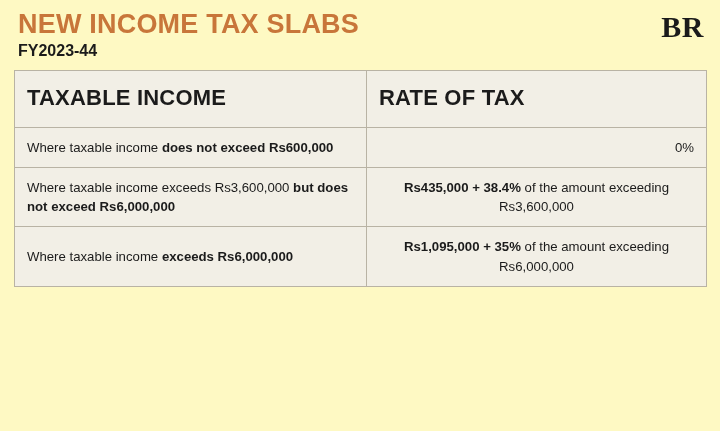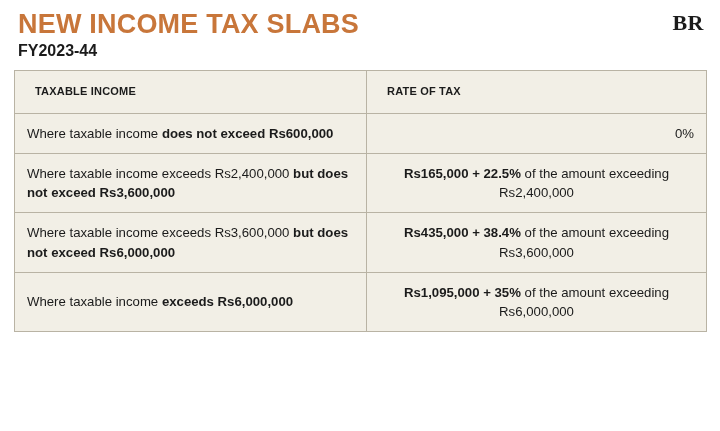--- a/index.html
+++ b/index.html
@@ -10,21 +10,21 @@
     width: 720px;
     height: 431px;
     background: #f2efe6;
     font-family: "Liberation Sans", sans-serif;
     overflow: hidden;
   }
   .page {
     position: relative;
     width: 720px;
     height: 431px;
-    background: #ffffff;
+    background: #fef9c3;
     box-sizing: border-box;
     padding: 10px 14px 0 14px;
   }
   .header {
     display: flex;
     align-items: flex-start;
     justify-content: space-between;
     padding: 0 2px 0 4px;
   }
   .header-left {
@@ -41,21 +41,21 @@
   }
   .subtitle {
     font-size: 16px;
     font-weight: bold;
     color: #1b1b1b;
     margin-top: 4px;
     line-height: 1.1;
   }
   .logo {
     font-family: "Liberation Serif", serif;
-    font-size: 22px;
+    font-size: 30px;
     font-weight: bold;
     color: #1b1b1b;
     letter-spacing: 0.5px;
     line-height: 1;
     padding-top: 2px;
   }
   .table {
     margin-top: 10px;
     border: 1px solid #b9b3a4;
     border-collapse: collapse;
@@ -64,25 +64,25 @@
     background: #f2efe6;
   }
   .table td, .table th {
     border: 1px solid #b9b3a4;
     vertical-align: middle;
     box-sizing: border-box;
   }
   .col-a { width: 352px; }
   .col-b { width: 340px; }
   .head-cell {
-    font-size: 11px;
+    font-size: 22px;
     font-weight: bold;
     color: #1b1b1b;
     text-align: left;
-    padding: 14px 12px 16px 20px;
+    padding: 14px 12px 16px 12px;
     letter-spacing: 0.2px;
   }
   .cell-left {
     font-size: 13.2px;
     color: #1b1b1b;
     text-align: left;
     padding: 10px 12px;
     line-height: 1.45;
   }
   .cell-right {
@@ -122,24 +122,20 @@
         <th class="head-cell">TAXABLE INCOME</th>
         <th class="head-cell">RATE OF TAX</th>
       </tr>
     </thead>
     <tbody id="table-body">
         <tr>
           <td class="cell-left"><span>Where taxable income </span><b>does not exceed Rs600,000</b></td>
           <td class="cell-right right-align"><span>0%</span></td>
         </tr>
         <tr>
-          <td class="cell-left"><span>Where taxable income exceeds Rs2,400,000 </span><b>but does not exceed Rs3,600,000</b></td>
-          <td class="cell-right"><b>Rs165,000 + 22.5% </b><span>of the amount exceeding</span><br><span>Rs2,400,000</span></td>
-        </tr>
-        <tr>
           <td class="cell-left"><span>Where taxable income exceeds Rs3,600,000 </span><b>but does not exceed Rs6,000,000</b></td>
           <td class="cell-right"><b>Rs435,000 + 38.4% </b><span>of the amount exceeding</span><br><span>Rs3,600,000</span></td>
         </tr>
         <tr>
           <td class="cell-left"><span>Where taxable income </span><b>exceeds Rs6,000,000</b></td>
           <td class="cell-right"><b>Rs1,095,000 + 35% </b><span>of the amount exceeding</span><br><span>Rs6,000,000</span></td>
         </tr>
       </tbody>
   </table>
 

